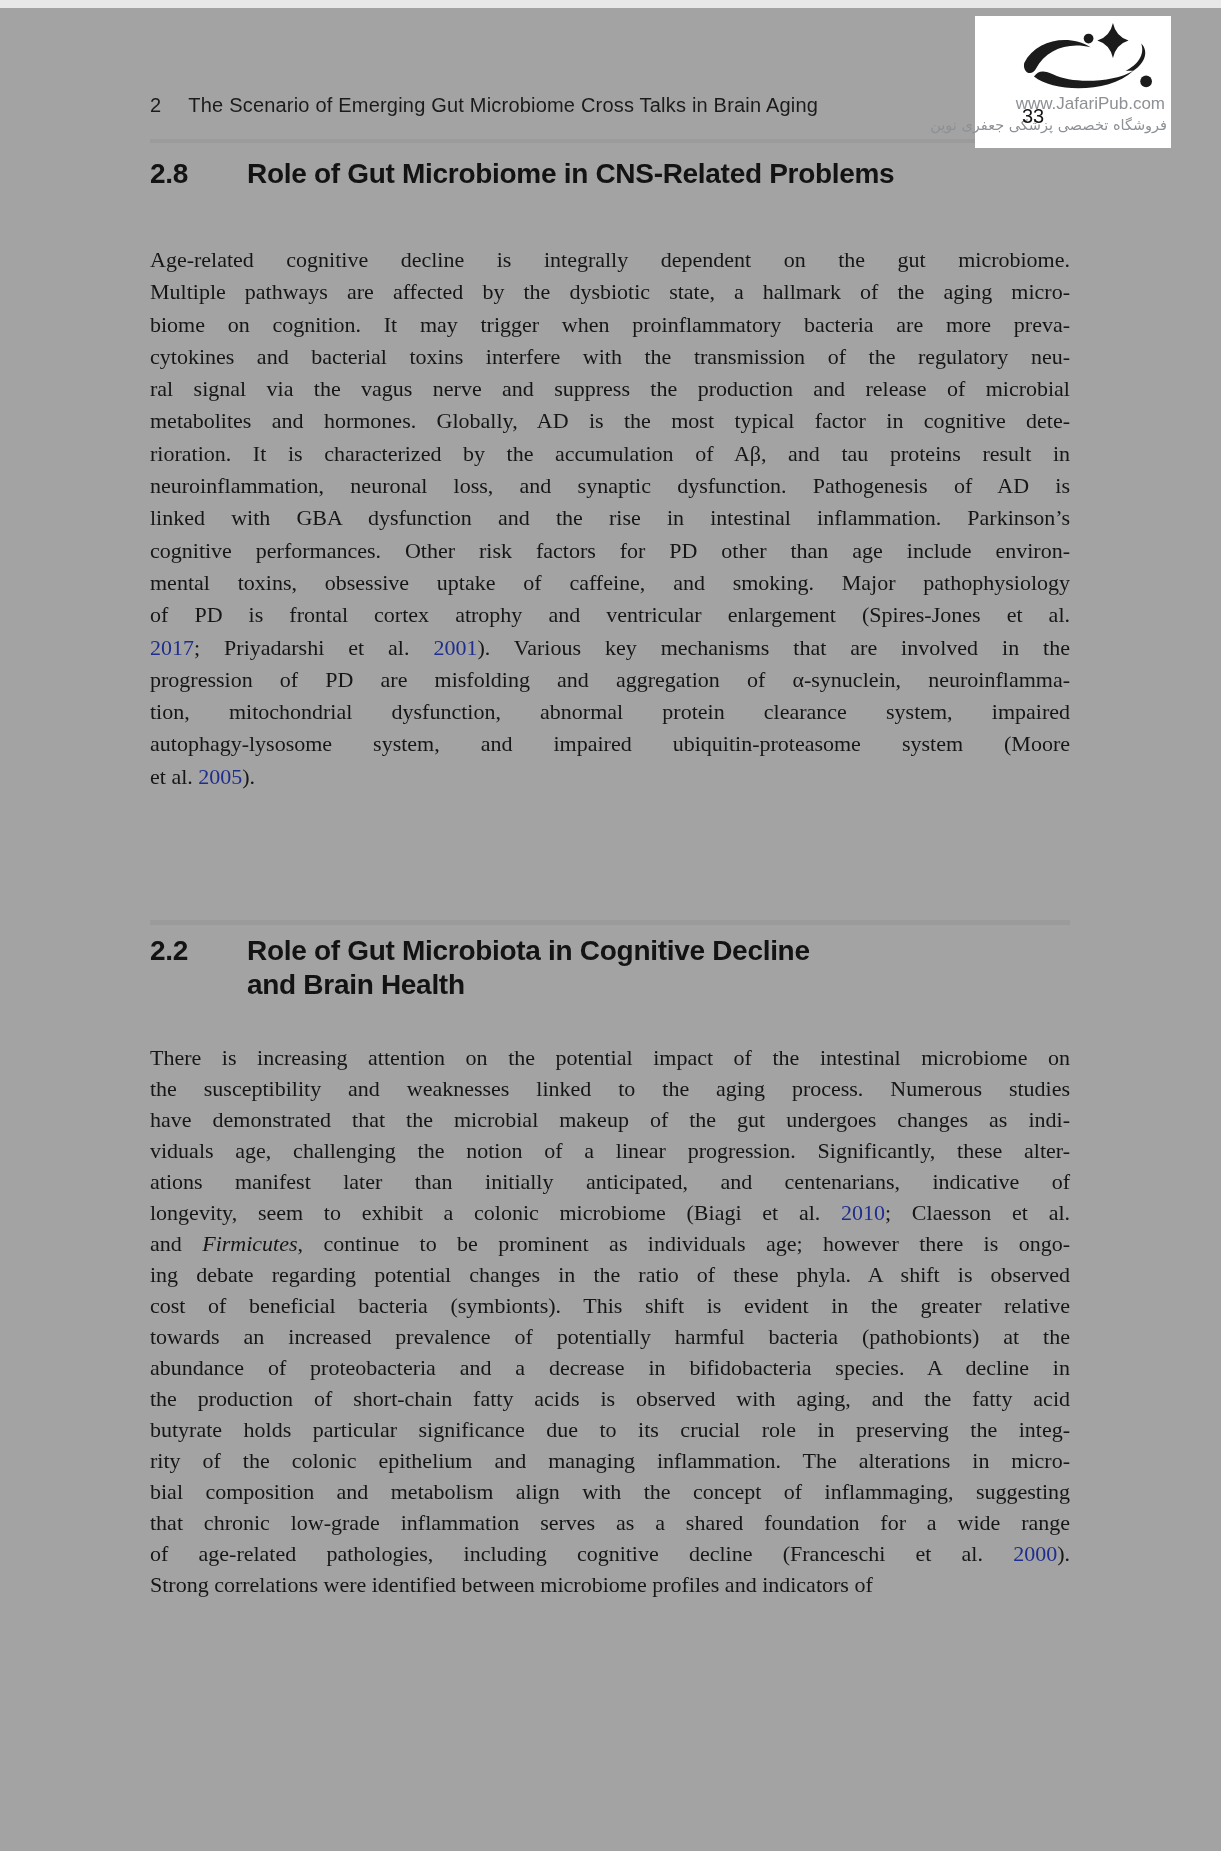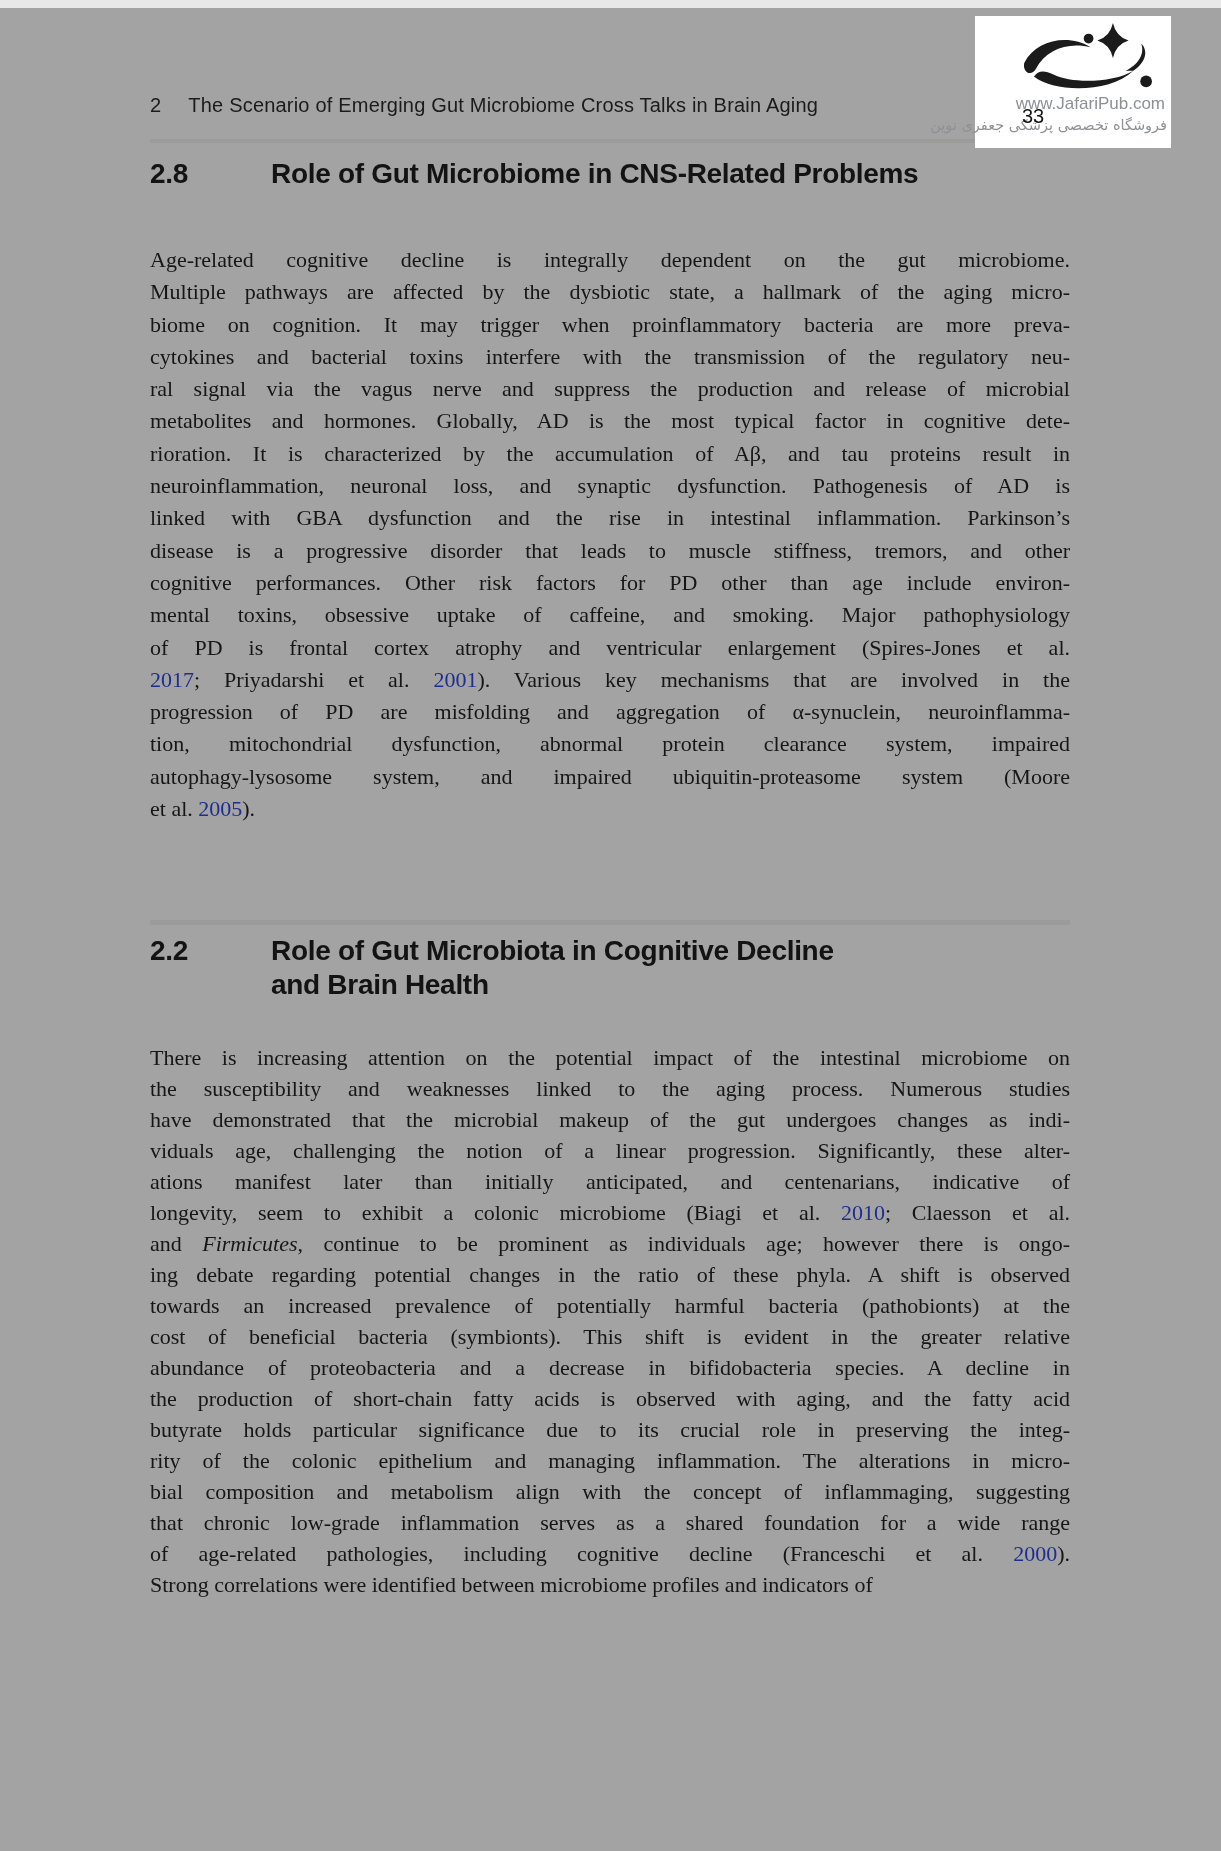--- a/index.html
+++ b/index.html
@@ -34,21 +34,21 @@
   }
   .folio {
     position:absolute; left:1022px; top:97px; z-index:3;
     font-family:"Liberation Sans","DejaVu Sans",sans-serif;
     font-size:20px; color:#141414;
   }
   
   .section-heading {
     position:absolute; left:150px; display:flex;
     font-family:"Liberation Sans","DejaVu Sans",sans-serif;
-    font-weight:bold; font-size:28px; letter-spacing:-0.3px; color:#131313;gap:24px;
+    font-weight:bold; font-size:28px; letter-spacing:-0.3px; color:#131313;
   }
   .h28 { top:150px; }
   .h29 { top:926px; line-height:34px; }
   .sec-num { flex:0 0 97px; width:97px; }
   
   .para {
     position:absolute; left:150px; width:920px;
     font-size:22px; color:#161616;
   }
   .para1 { top:236px; }
@@ -96,21 +96,20 @@
   <div class="para para1">
       <div class="tline"><span>Age-related cognitive decline is integrally dependent on the gut microbiome.</span></div>
       <div class="tline"><span>Multiple pathways are affected by the dysbiotic state, a hallmark of the aging micro-</span></div>
       <div class="tline"><span>biome on cognition. It may trigger when proinflammatory bacteria are more preva-</span></div>
       <div class="tline"><span>cytokines and bacterial toxins interfere with the transmission of the regulatory neu-</span></div>
       <div class="tline"><span>ral signal via the vagus nerve and suppress the production and release of microbial</span></div>
       <div class="tline"><span>metabolites and hormones. Globally, AD is the most typical factor in cognitive dete-</span></div>
       <div class="tline"><span>rioration. It is characterized by the accumulation of Aβ, and tau proteins result in</span></div>
       <div class="tline"><span>neuroinflammation, neuronal loss, and synaptic dysfunction. Pathogenesis of AD is</span></div>
       <div class="tline"><span>linked with GBA dysfunction and the rise in intestinal inflammation. Parkinson’s</span></div>
-      <div class="tline"><span>disease is a progressive disorder that leads to muscle stiffness, tremors, and other</span></div>
       <div class="tline"><span>cognitive performances. Other risk factors for PD other than age include environ-</span></div>
       <div class="tline"><span>mental toxins, obsessive uptake of caffeine, and smoking. Major pathophysiology</span></div>
       <div class="tline"><span>of PD is frontal cortex atrophy and ventricular enlargement (Spires-Jones et al.</span></div>
       <div class="tline"><span class="ref">2017</span><span>; Priyadarshi et al. </span><span class="ref">2001</span><span>). Various key mechanisms that are involved in the</span></div>
       <div class="tline"><span>progression of PD are misfolding and aggregation of α-synuclein, neuroinflamma-</span></div>
       <div class="tline"><span>tion, mitochondrial dysfunction, abnormal protein clearance system, impaired</span></div>
       <div class="tline"><span>autophagy-lysosome system, and impaired ubiquitin-proteasome system (Moore</span></div>
       <div class="tline tline-last"><span>et al. </span><span class="ref">2005</span><span>).</span></div>
     </div>
 
@@ -126,22 +125,22 @@
 
   <div class="para para2">
       <div class="tline"><span>There is increasing attention on the potential impact of the intestinal microbiome on</span></div>
       <div class="tline"><span>the susceptibility and weaknesses linked to the aging process. Numerous studies</span></div>
       <div class="tline"><span>have demonstrated that the microbial makeup of the gut undergoes changes as indi-</span></div>
       <div class="tline"><span>viduals age, challenging the notion of a linear progression. Significantly, these alter-</span></div>
       <div class="tline"><span>ations manifest later than initially anticipated, and centenarians, indicative of</span></div>
       <div class="tline"><span>longevity, seem to exhibit a colonic microbiome (Biagi et al. </span><span class="ref">2010</span><span>; Claesson et al.</span></div>
       <div class="tline"><span>and </span><span class="it">Firmicutes</span><span>, continue to be prominent as individuals age; however there is ongo-</span></div>
       <div class="tline"><span>ing debate regarding potential changes in the ratio of these phyla. A shift is observed</span></div>
+      <div class="tline"><span>cost of beneficial bacteria (symbionts). This shift is evident in the greater relative</span></div>
       <div class="tline"><span>towards an increased prevalence of potentially harmful bacteria (pathobionts) at the</span></div>
-      <div class="tline"><span>cost of beneficial bacteria (symbionts). This shift is evident in the greater relative</span></div>
       <div class="tline"><span>abundance of proteobacteria and a decrease in bifidobacteria species. A decline in</span></div>
       <div class="tline"><span>the production of short-chain fatty acids is observed with aging, and the fatty acid</span></div>
       <div class="tline"><span>butyrate holds particular significance due to its crucial role in preserving the integ-</span></div>
       <div class="tline"><span>rity of the colonic epithelium and managing inflammation. The alterations in micro-</span></div>
       <div class="tline"><span>bial composition and metabolism align with the concept of inflammaging, suggesting</span></div>
       <div class="tline"><span>that chronic low-grade inflammation serves as a shared foundation for a wide range</span></div>
       <div class="tline"><span>of age-related pathologies, including cognitive decline (Franceschi et al. </span><span class="ref">2000</span><span>).</span></div>
       <div class="tline tline-last"><span>Strong correlations were identified between microbiome profiles and indicators of</span></div>
     </div>
 

